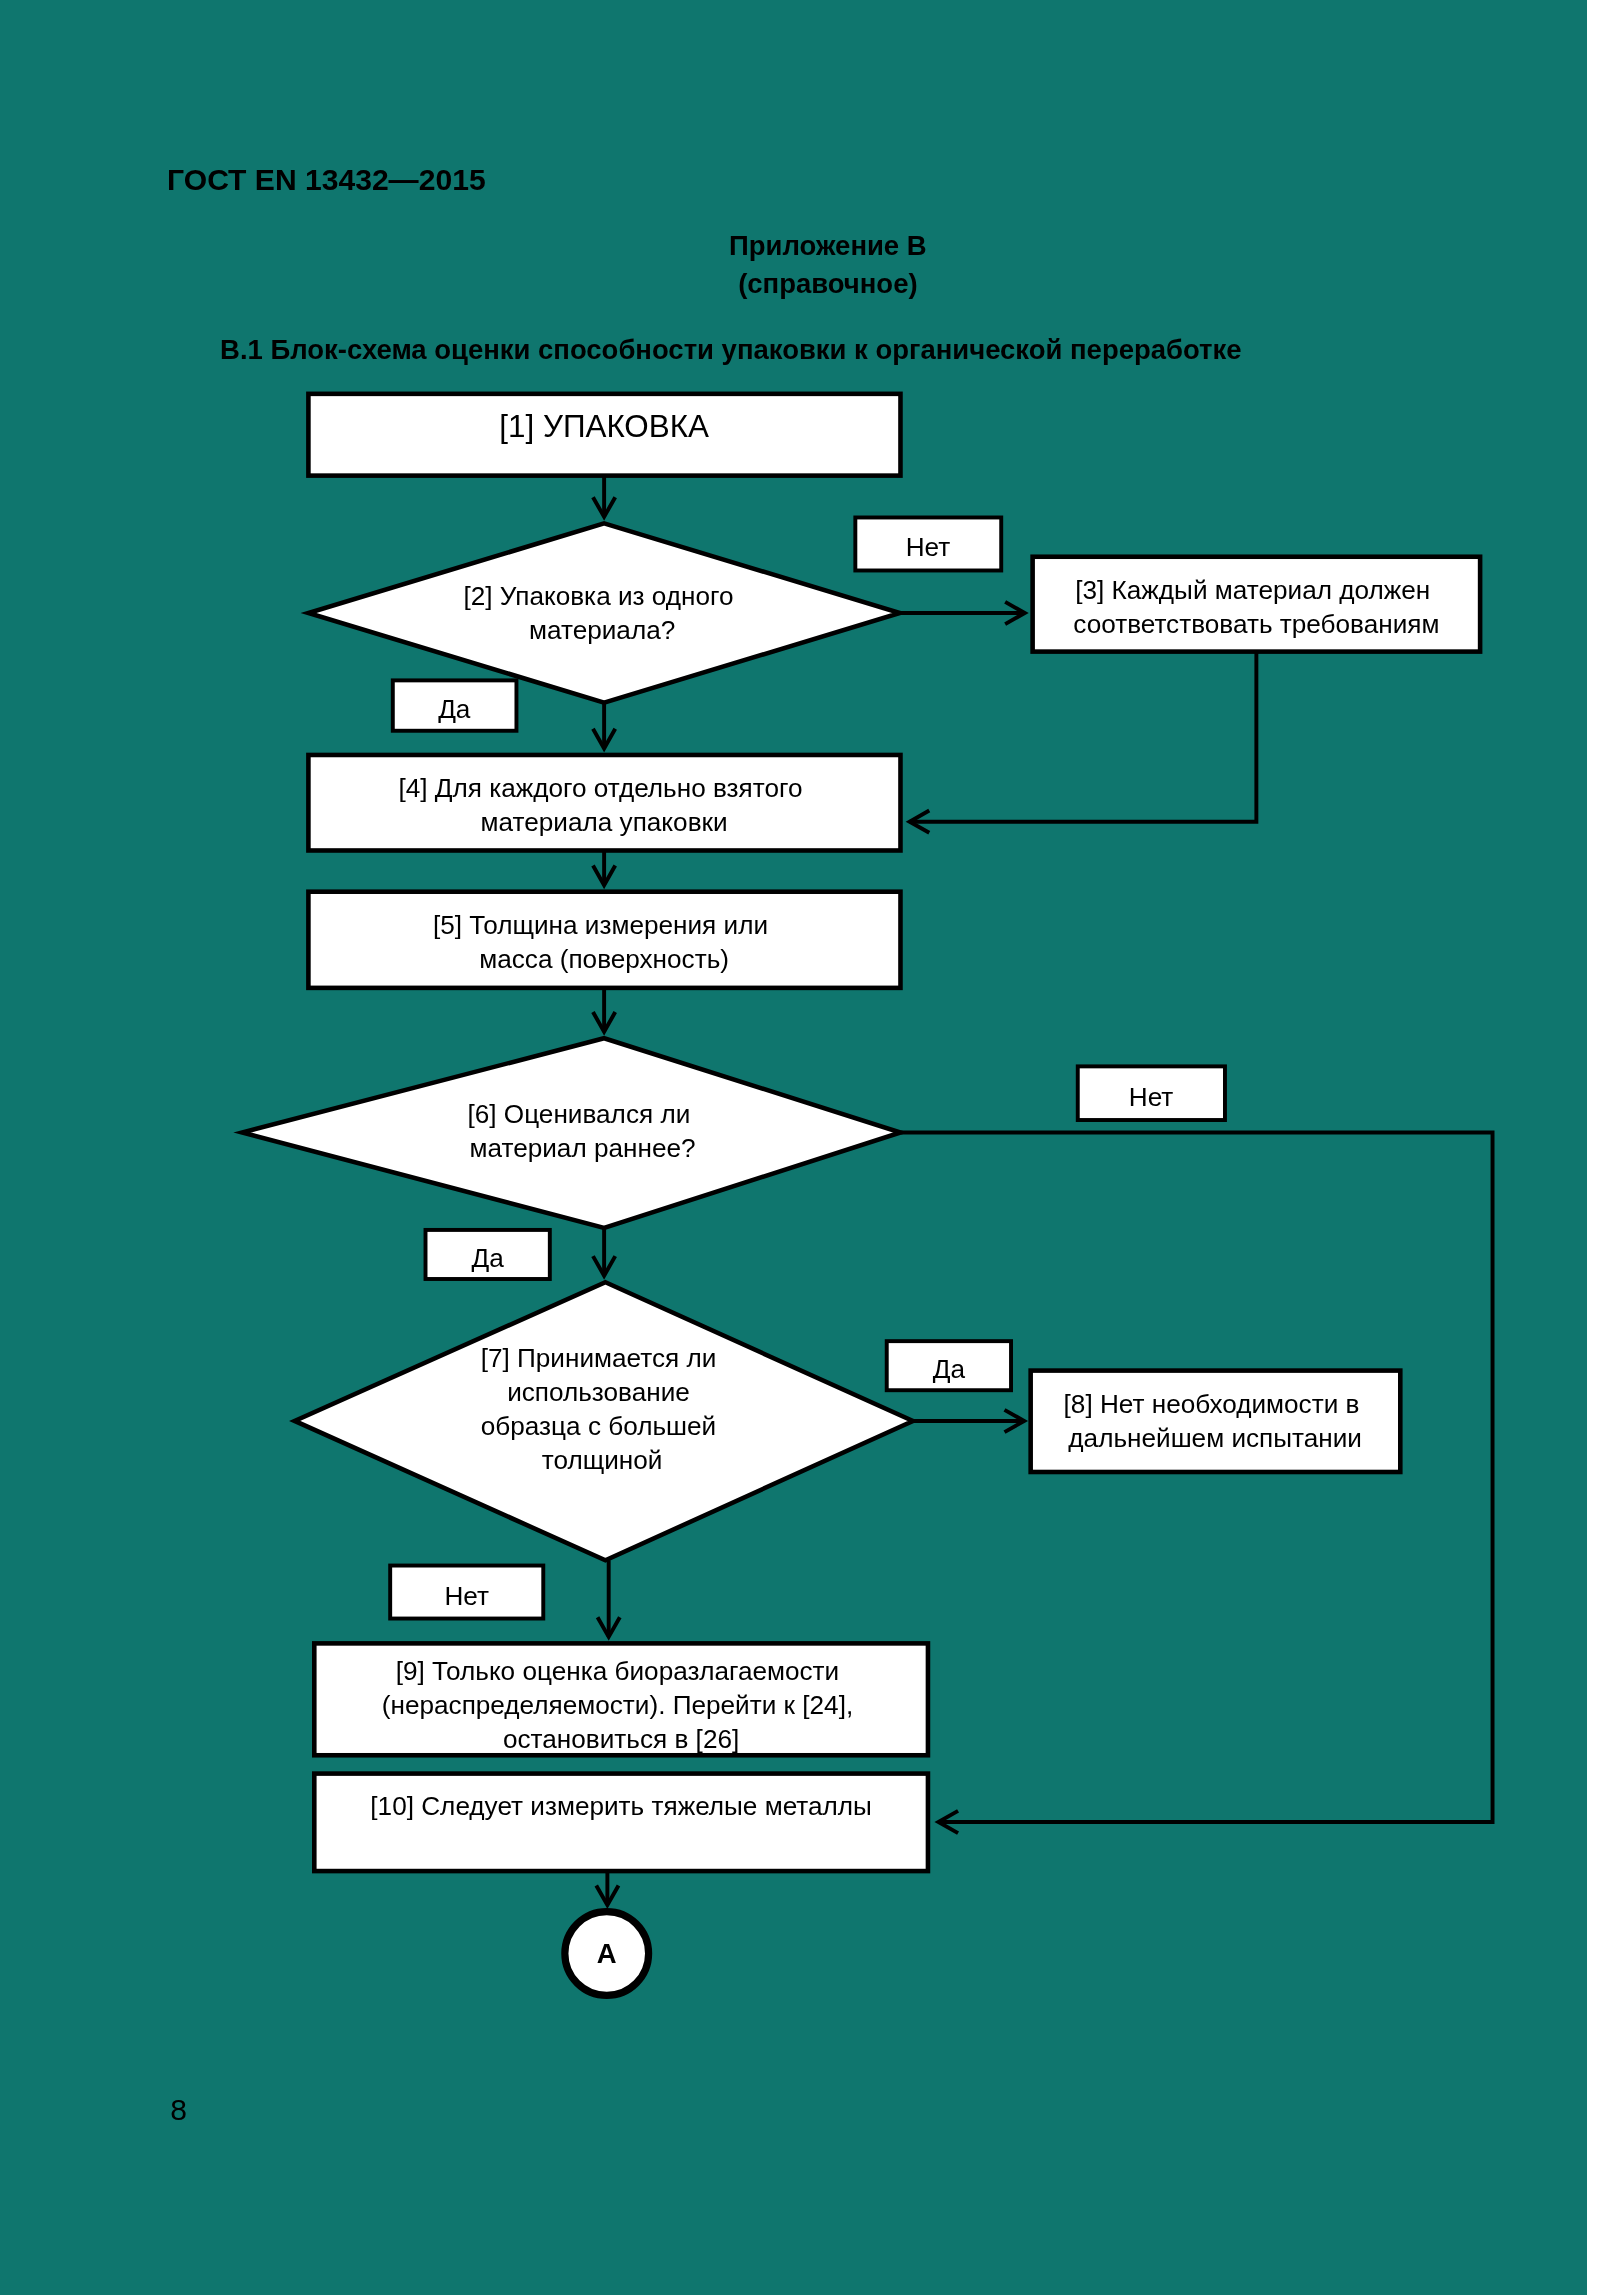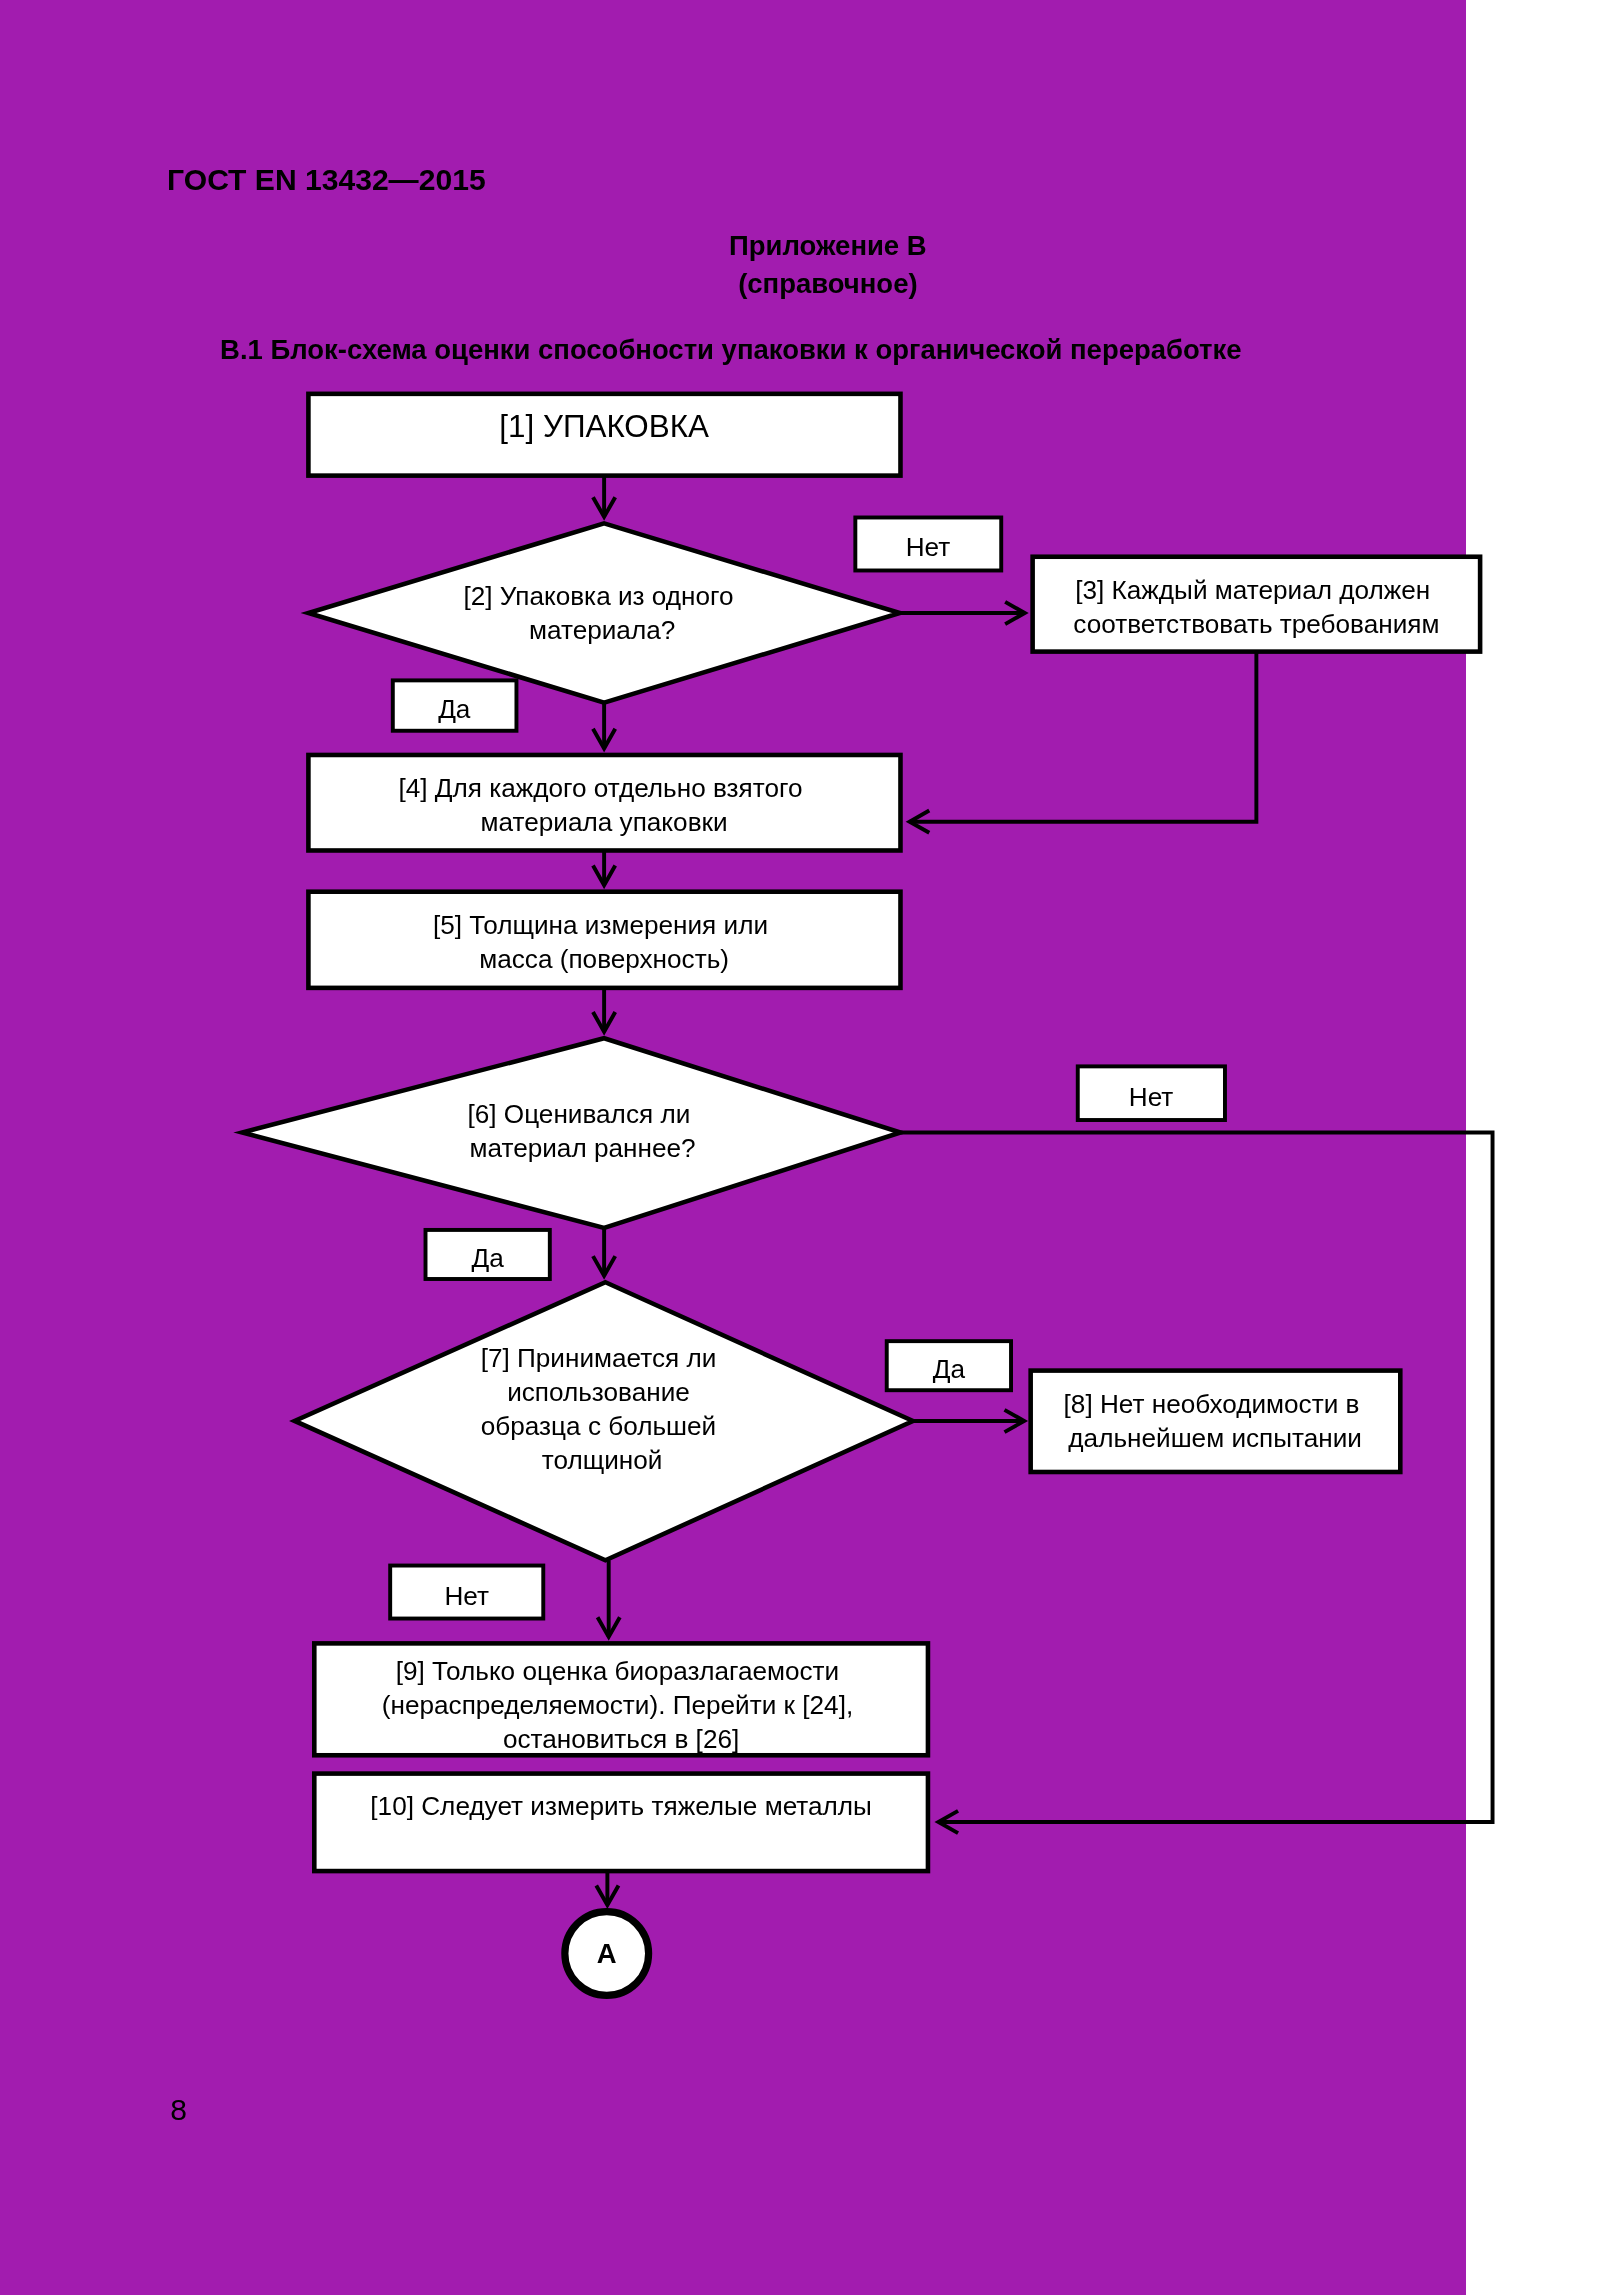--- a/index.html
+++ b/index.html
@@ -2,23 +2,23 @@
 <html style="font-size:10.5px"><head>
 <meta charset="utf-8">
 <style>
   html, body {
     margin: 0;
     padding: 0;
     background: #ffffff;
   }
   .page {
     position: relative;
-    width: 1466px;
+    width: 1587px;
     height: 2295px;
-    background: #a21caf;
+    background: #0f766e;
     font-family: "Liberation Sans", sans-serif;
   }
   svg { display: block; }
   .shape {
     fill: #ffffff;
     stroke: #000000;
   }
   .box   { stroke-width: 7px; }
   .lbl   { stroke-width: 6px; }
   .conn  {

